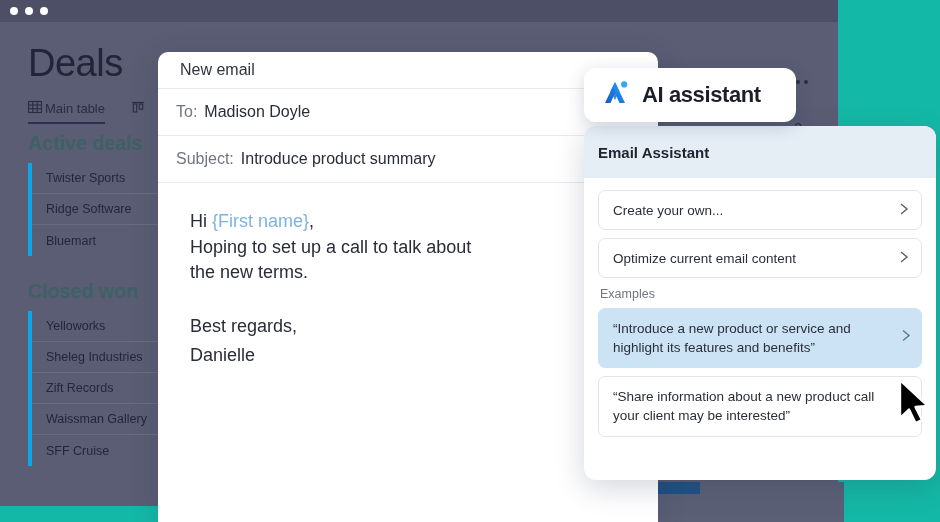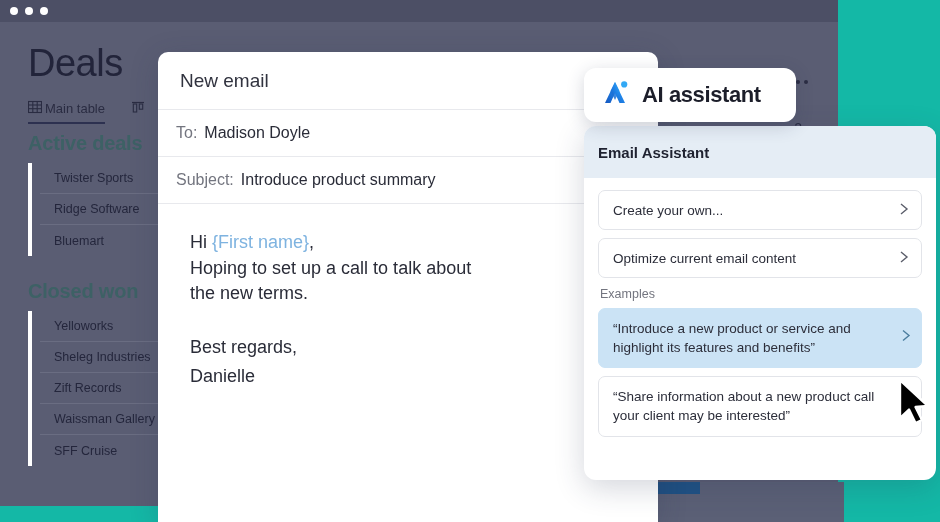--- a/index.html
+++ b/index.html
@@ -91,22 +91,22 @@
     left: 28px;
   }
   .group-title {
     font-size: 20px;
     font-weight: 600;
     color: #3d6165;
     letter-spacing: -0.2px;
     margin-bottom: 8px;
   }
   .group-rows {
-    border-left: 4px solid #ffffff;
-    padding-left: 8px;
+    border-left: 4px solid #0ea5e9;
+    padding-left: 0;
   }
   .row {
     height: 31px;
     display: flex;
     align-items: center;
     padding-left: 14px;
     font-size: 12.5px;
     color: #24263c;
     border-bottom: 1px solid #6a6d82;
     width: 150px;
@@ -160,25 +160,25 @@
     left: 158px;
     top: 52px;
     width: 500px;
     height: 470px;
     background: #ffffff;
     border-radius: 10px 10px 0 0;
     box-shadow: 0 6px 28px rgba(40,48,80,0.22);
     overflow: hidden;
   }
   .email-title {
-    height: 58px;
+    height: 37px;
     display: flex;
     align-items: center;
     padding-left: 22px;
-    font-size: 19px;
+    font-size: 16px;
     color: #31333f;
     border-bottom: 1px solid #e8e9ed;
   }
   .email-field {
     height: 47px;
     display: flex;
     align-items: center;
     padding-left: 18px;
     border-bottom: 1px solid #e8e9ed;
     font-size: 16px;

